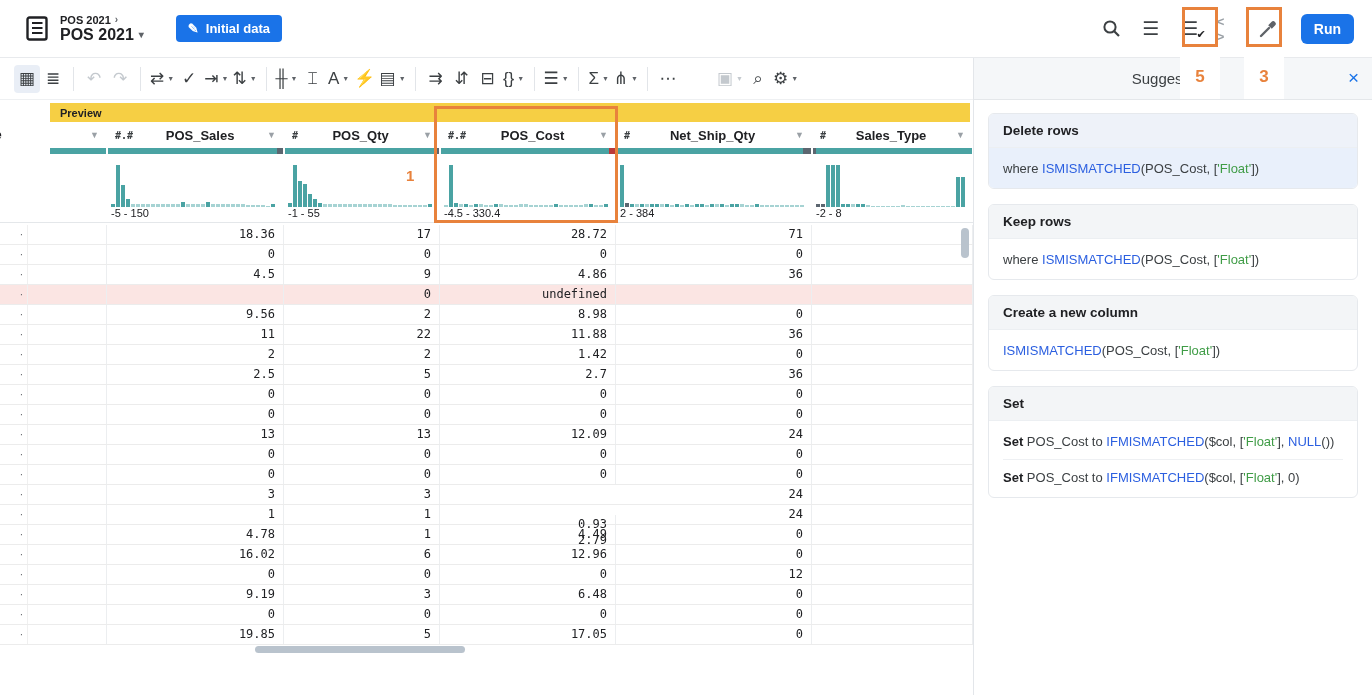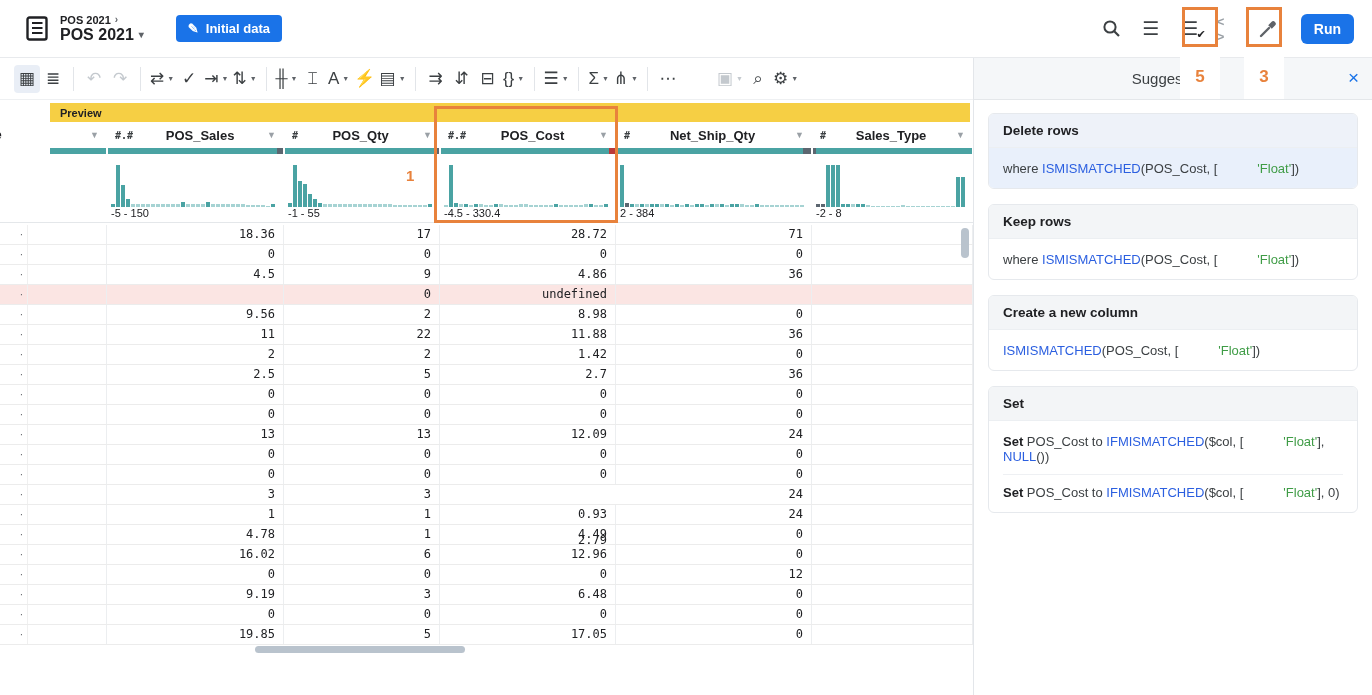--- a/index.html
+++ b/index.html
@@ -82,21 +82,21 @@
   .card-hdr { padding:9px 14px; background:#f3f5f7; font-size:13.5px; font-weight:bold; color:#202124; border-bottom:1px solid #eceff2; }
   .card.sel .card-hdr { background:#eef2f9; }
   .card.sel .card-body { background:#e9f0fb; }
   .card-body { padding:11px 14px 10px; font-size:13px; color:#3c4043; }
   .card-line { padding:2px 0; }
   .card-line + .card-line { border-top:1px solid #eef0f3; margin-top:8px; padding-top:10px; }
   .cb-btns { display:flex; justify-content:flex-end; gap:9px; margin-top:9px; }
   .cbtn { height:27px; padding:0 14px; border-radius:4px; font-size:13px; font-weight:bold; font-family:inherit; }
   .cbtn.secondary { background:#fff; border:1px solid #dadce0; color:#1a73e8; }
   .cbtn.primary { background:#1a73e8; border:1px solid #1a73e8; color:#fff; }
-  .tk-p { color:#3c4043; } .tk-f { color:#2b5fe0; } .tk-s { color:#3f9c46;padding-left:40px; } .tk-b { color:#202124; font-weight:bold; }
+  .tk-p { color:#3c4043; } .tk-f { color:#2b5fe0; } .tk-s { color:#3f9c46; } .tk-b { color:#202124; font-weight:bold; }
 
   
   .anno { position:absolute; border:3px solid #e8823c; background:transparent; }
   .anno-lbl { position:absolute; background:#fff; color:#e8823c; font-size:17px; font-weight:bold; display:flex; align-items:center; justify-content:center; }
   .anno-num { position:absolute; color:#e8823c; font-size:15px; font-weight:bold; }
   svg { display:block; }
 </style>
 </head>
 <body>
 
@@ -612,21 +612,21 @@
               <span class="dcell" style="width: 156px;">3</span>
               <span class="dcell" style="width: 176px; margin-top: 46px;">2.79</span>
               <span class="dcell" style="width: 196px;">24</span>
               <span class="dcell" style="width: 161px;"></span>
             </div>
             <div class="brow">
               <span class="gcell">·</span>
               <span class="dcell" style="width: 79px;"></span>
               <span class="dcell" style="width: 177px;">1</span>
               <span class="dcell" style="width: 156px;">1</span>
-              <span class="dcell" style="width: 176px;">0.93</span>
+              <span class="dcell" style="width: 176px; margin-top: 10px;">0.93</span>
               <span class="dcell" style="width: 196px;">24</span>
               <span class="dcell" style="width: 161px;"></span>
             </div>
             <div class="brow">
               <span class="gcell">·</span>
               <span class="dcell" style="width: 79px;"></span>
               <span class="dcell" style="width: 177px;">4.78</span>
               <span class="dcell" style="width: 156px;">1</span>
               <span class="dcell" style="width: 176px;">4.49</span>
               <span class="dcell" style="width: 196px;">0</span>

